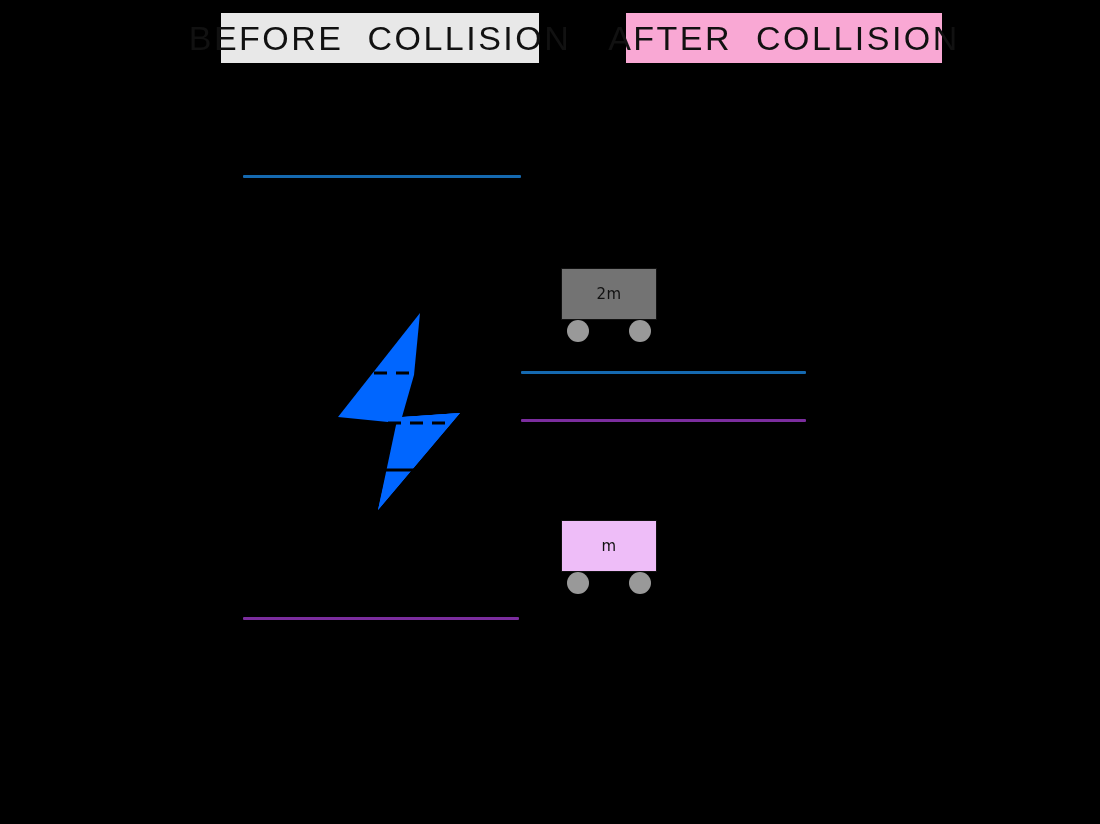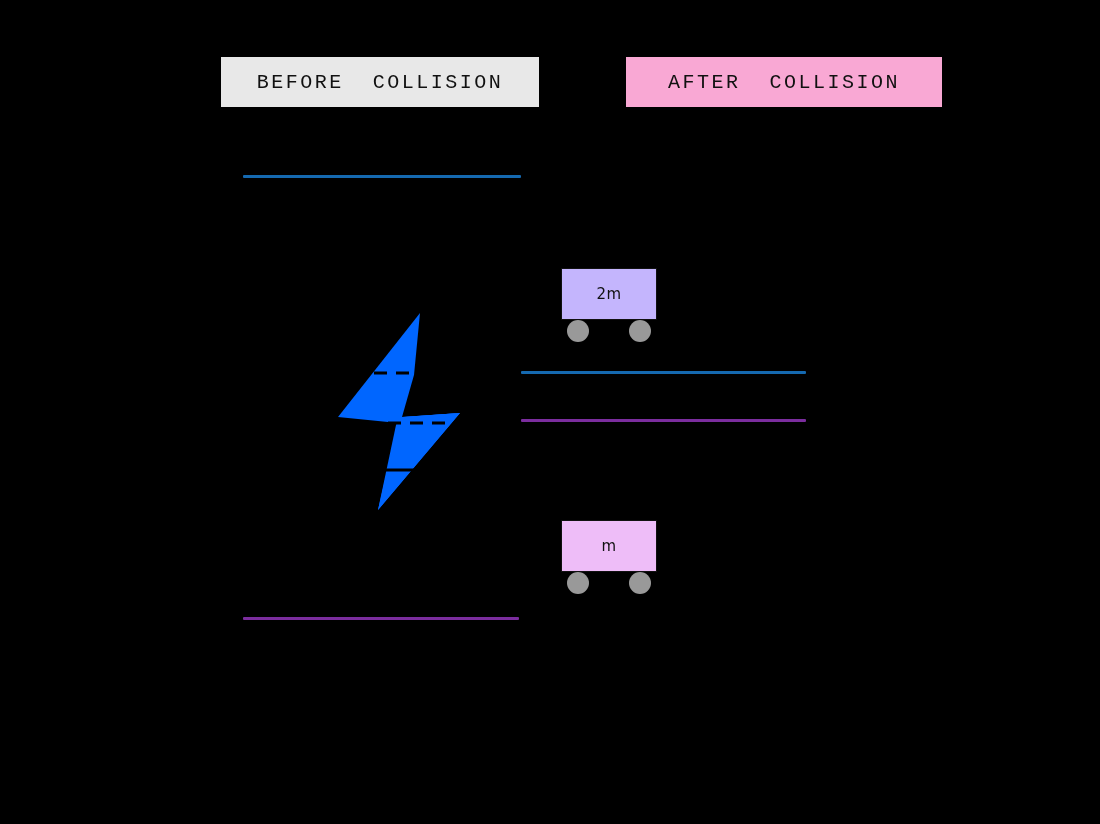--- a/index.html
+++ b/index.html
@@ -18,26 +18,25 @@
 
   
   .title-box {
     position: absolute;
     background: #e8e8e8;
     color: #111111;
     display: flex;
     align-items: center;
     justify-content: center;
     letter-spacing: 2.5px;
-    font-size: 20px;
-    font-family: Liberation Mono, monospace;
+    font-size: 34px;
+    font-family: Liberation Sans, sans-serif;
     font-weight: 400;
     white-space: pre;
     box-sizing: border-box;
-    margin-top: 44px;
   }
   #title-before {
     left: 221px;
     top: 13px;
     width: 318px;
     height: 50px;
   }
   #title-after {
     left: 626px;
     top: 13px;
@@ -145,21 +144,21 @@
       </g>
       <g stroke="#000000" stroke-width="3" fill="none">
         <line x1="44" y1="68" x2="88" y2="68" stroke-dasharray="13,9" stroke="#000000"></line>
         <line x1="58" y1="118" x2="128" y2="118" stroke-dasharray="13,9" stroke="#000000"></line>
         <line x1="48" y1="165" x2="96" y2="165" stroke="#000000"></line>
       </g>
     </svg>
   </div>
 
   <div class="cart" id="cart-2m">
-    <div class="cart-body" style="background: #c4b5fd; border-color: rgb(17, 17, 17); color: rgb(17, 17, 17);">2m</div>
+    <div class="cart-body" style="background: #737373; border-color: rgb(17, 17, 17); color: rgb(17, 17, 17);">2m</div>
     <div class="cart-wheel wheel-left" style="background: rgb(153, 153, 153);"></div>
     <div class="cart-wheel wheel-right" style="background: rgb(153, 153, 153);"></div>
   </div>
 
   <div class="cart" id="cart-m">
     <div class="cart-body" style="background: rgb(238, 189, 248); border-color: rgb(17, 17, 17); color: rgb(17, 17, 17);">m</div>
     <div class="cart-wheel wheel-left" style="background: rgb(153, 153, 153);"></div>
     <div class="cart-wheel wheel-right" style="background: rgb(153, 153, 153);"></div>
   </div>
 

